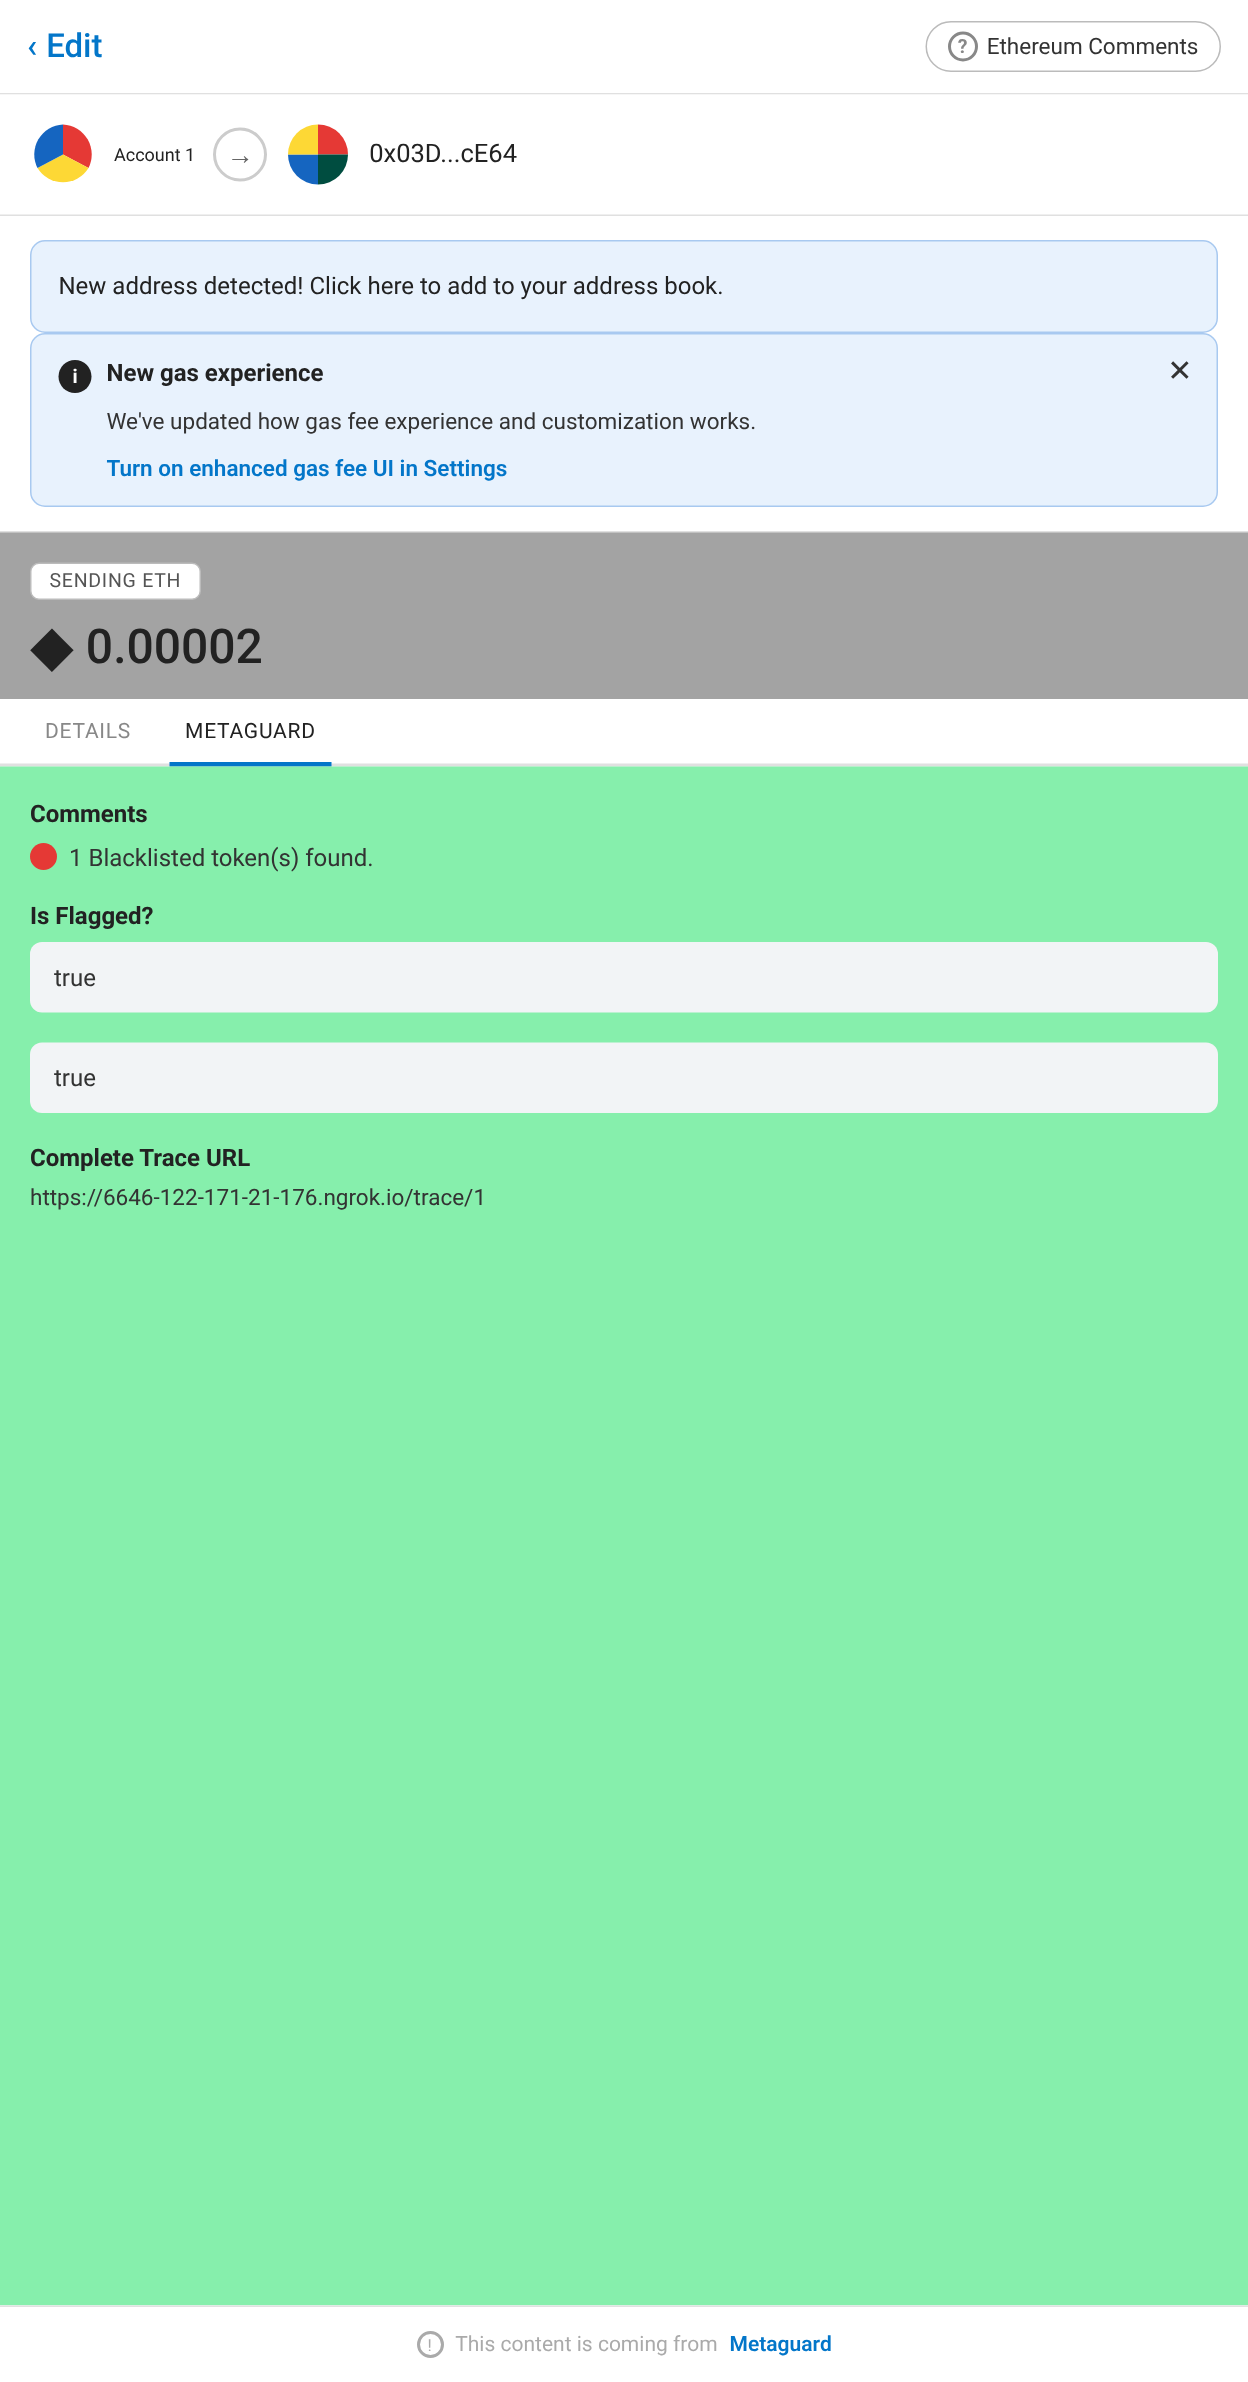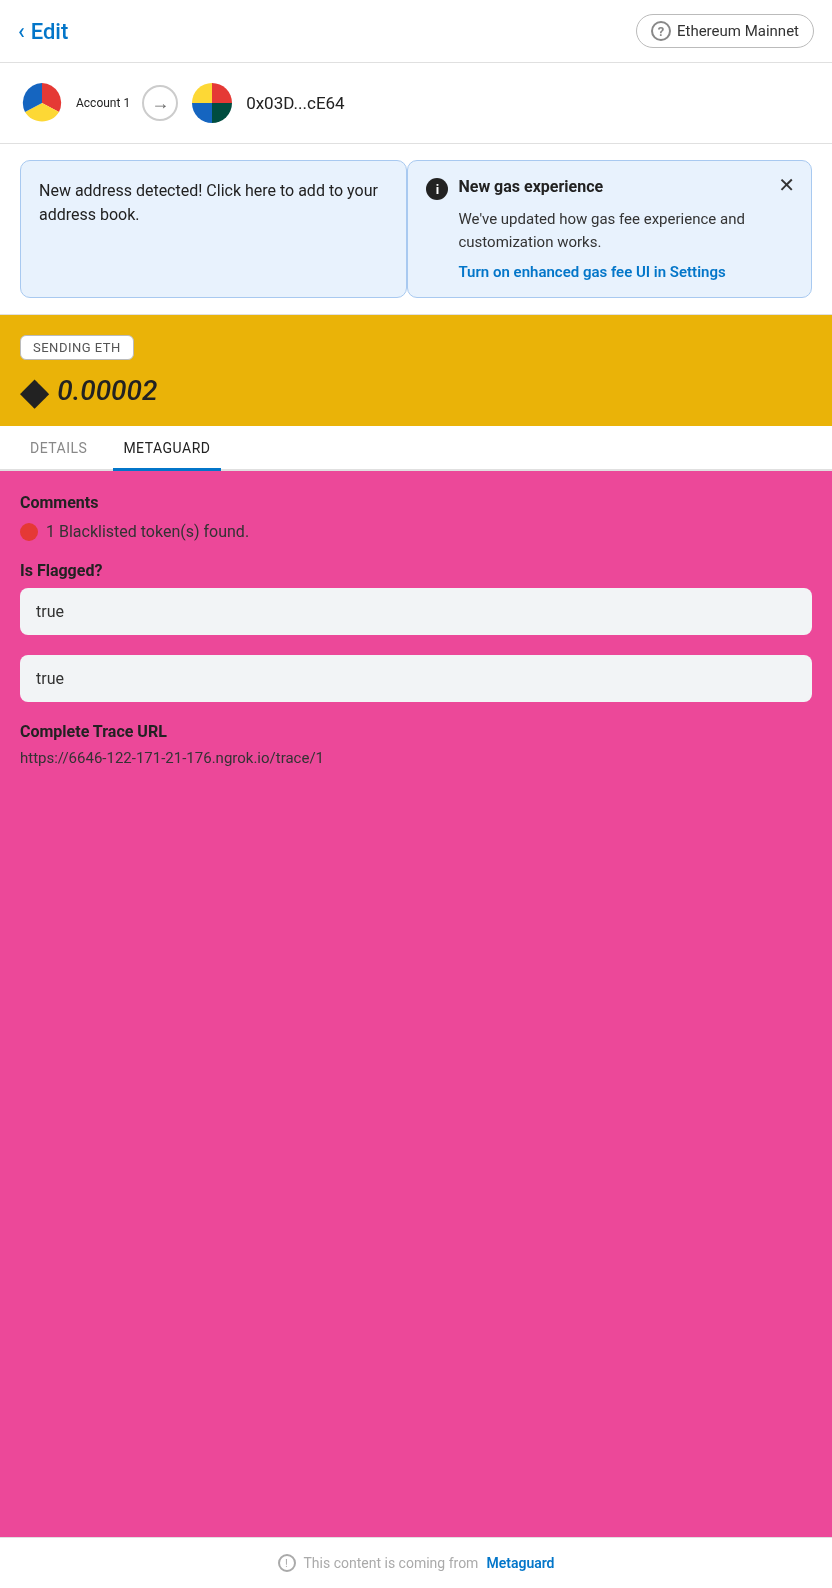--- a/index.html
+++ b/index.html
@@ -99,21 +99,21 @@
       font-size: 17px;
       color: #222;
       font-weight: 400;
     }
 
     
     .notifications {
       background: #fff;
       padding: 16px 20px;
       display: flex;
-      flex-direction: row;
+      flex-direction: column;
     }
 
     .notice-box {
       border: 1.5px solid #a8c9f0;
       border-radius: 10px;
       padding: 18px 18px;
       background: #e8f2fd;
       font-size: 16px;
       color: #222;
       line-height: 1.5;
@@ -174,21 +174,21 @@
       font-size: 15px;
       font-weight: 600;
       padding-left: 32px;
       cursor: pointer;
       text-decoration: none;
       display: block;
     }
 
     
     .amount-section {
-      background: #eab308;
+      background: #a3a3a3;
       padding: 20px 20px 16px 20px;
       border-top: 1px solid #e0e0e0;
     }
     .sending-badge {
       display: inline-block;
       border: 1.5px solid #bbb;
       border-radius: 6px;
       padding: 4px 12px;
       font-size: 13px;
       color: #555;
@@ -200,25 +200,24 @@
       display: flex;
       align-items: center;
       gap: 8px;
     }
     .eth-diamond {
       font-size: 38px;
       color: #222;
       line-height: 1;
     }
     .amount-value {
-      font-size: 28px;
+      font-size: 32px;
       font-weight: 500;
       color: #222;
       line-height: 1;
-      font-style: italic;
     }
 
     
     .tabs-bar {
       background: #fff;
       display: flex;
       border-bottom: 2px solid #e0e0e0;
       padding: 0 20px;
     }
     .tab {
@@ -234,21 +233,21 @@
     .tab.active {
       color: #222;
       border-bottom: 3px solid #0376c9;
     }
     .tab:first-child {
       margin-right: 16px;
     }
 
     
     .content {
-      background: #ec4899;
+      background: #86efac;
       padding: 22px 20px;
       flex: 1;
     }
 
     .section-label {
       font-size: 16px;
       font-weight: 700;
       color: #222;
       margin-bottom: 10px;
     }
@@ -325,21 +324,21 @@
 </head>
 <body>
 
 <div class="header">
   <div class="header-left">
     <span class="chevron-left">‹</span>
     <span>Edit</span>
   </div>
   <div class="network-badge">
     <div class="q-icon">?</div>
-    <span>Ethereum Mainnet</span>
+    <span>Ethereum Comments</span>
   </div>
 </div>
 
 <div class="account-row">
 
   <div class="avatar">
     <svg class="avatar-svg" viewBox="0 0 44 44" xmlns="http://www.w3.org/2000/svg">
       <circle cx="22" cy="22" r="22" fill="#fff"></circle>
       <path d="M22 22 L22 2 A20 20 0 0 1 39 31 Z" fill="#e53935"></path>
       <path d="M22 22 L39 31 A20 20 0 0 1 5 31 Z" fill="#fdd835"></path>

